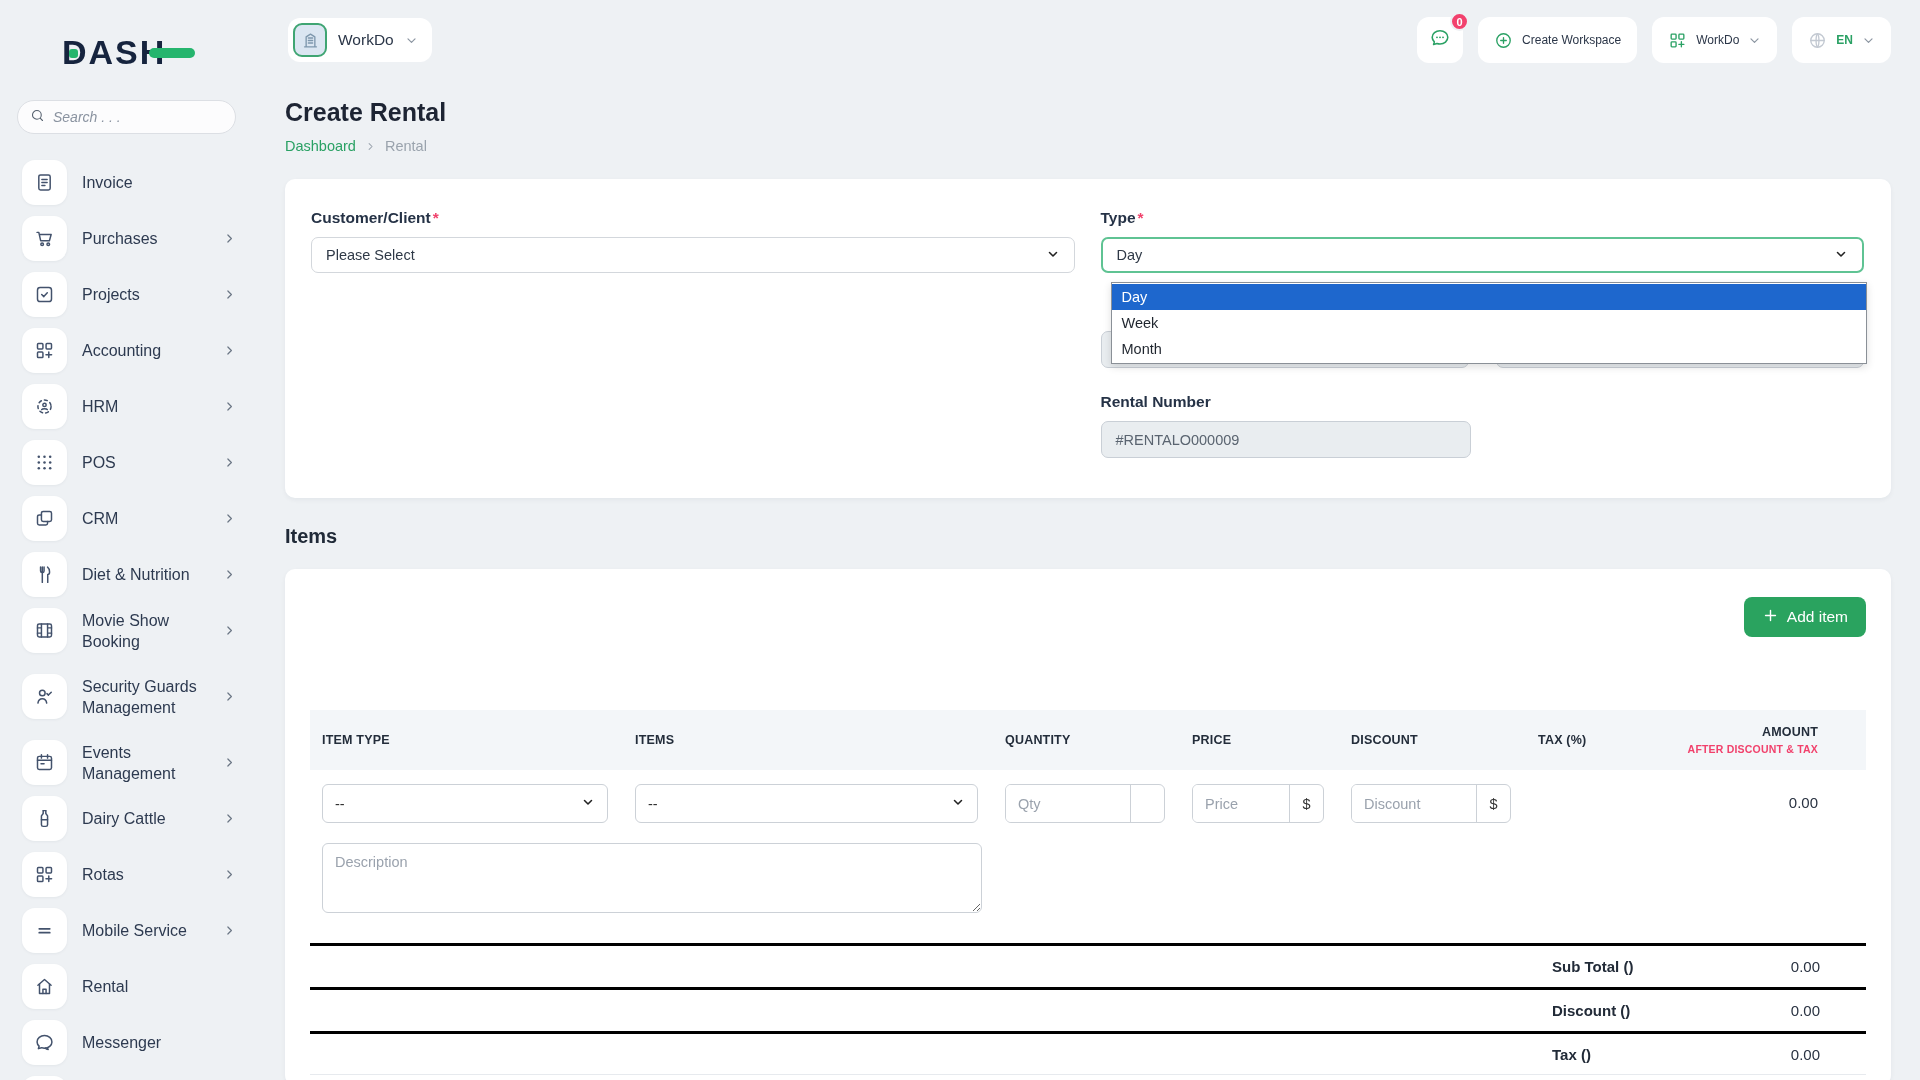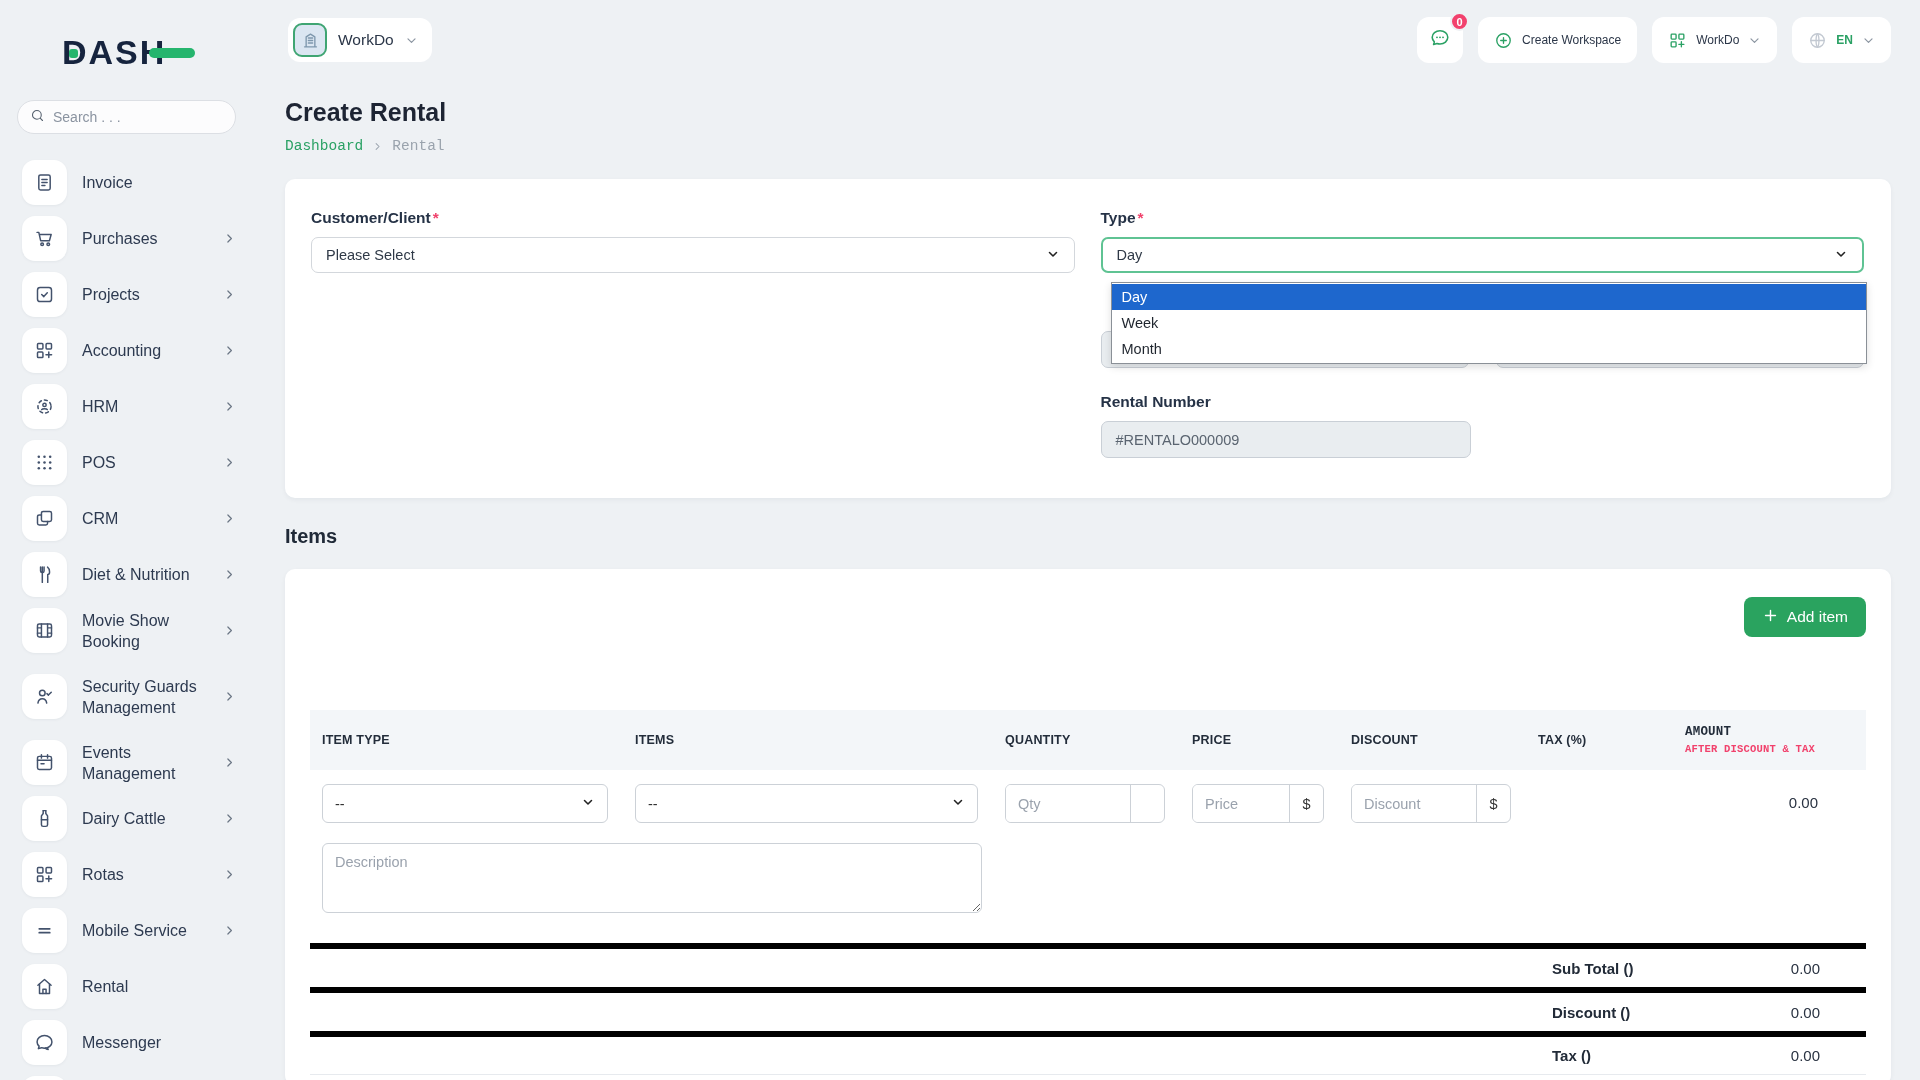--- a/index.html
+++ b/index.html
@@ -8,21 +8,21 @@
   .app { display:flex; width:1920px; height:1080px; overflow:hidden; }
 
   
   .sidebar { width:260px; flex-shrink:0; padding-top:24px; overflow:hidden; }
   .logo { position:relative; display:flex; align-items:center; margin:6px 0 26px 62px; height:44px; }
   .logo-text { font-weight:900; font-size:34px; letter-spacing:2px; color:#16243e; }
   .logo-bar { width:46px; height:10px; border-radius:5px; background:#25b56d; margin-left:-17px; margin-top:2px; }
   .logo-dot { position:absolute; left:7px; top:19px; width:9px; height:9px; border-radius:3px; background:#25b56d; }
   .search-wrap { margin:0 0 26px 17px; width:219px; height:34px; background:#fcfcfd; border:1px solid #dcdfe4; border-radius:17px; display:flex; align-items:center; padding:0 12px; gap:8px; }
   .search-wrap svg { width:15px; height:15px; color:#55606e; flex-shrink:0; }
-  .search-wrap input { border:none; outline:none; background:transparent; font-size:14px; color:#a21caf; width:100%; font-family:inherit; }
+  .search-wrap input { border:none; outline:none; background:transparent; font-size:14px; color:#a21caf; width:100%; font-family:inherit;font-style:italic; }
   .search-wrap input::placeholder { color:#8a93a0; }
   .nav { padding-left:22px; }
   .nav-item { display:flex; align-items:center; margin-bottom:11px; min-height:45px; cursor:pointer; }
   .nav-item.tall { min-height:65px; }
   .nav-tile { width:45px; height:45px; border-radius:13px; background:#fff; display:flex; align-items:center; justify-content:center; color:#43526c; box-shadow:0 1px 3px rgba(25,39,62,.05); flex-shrink:0; }
   .nav-tile svg { width:21px; height:21px; }
   .nav-label { margin-left:15px; font-size:16px; color:#2d3a50; width:132px; line-height:21px; }
   .nav-chevron { margin-left:auto; margin-right:24px; color:#6b7685; display:flex; }
   .nav-chevron svg { width:13px; height:13px; }
 
@@ -40,21 +40,21 @@
   .chat-tile svg { width:22px; height:22px; }
   .badge { position:absolute; top:-5px; right:-6px; min-width:19px; height:19px; border-radius:10px; background:#f2416d; color:#fff; font-size:11px; font-weight:700; display:flex; align-items:center; justify-content:center; padding:0 4px; border:2px solid #eef1f4; }
   .top-pill { background:#fff; border-radius:12px; height:46px; display:flex; align-items:center; gap:9px; padding:0 16px; font-size:12px; color:#2b3648; cursor:pointer; }
   .top-pill .ico-green { color:#2aa164; display:flex; }
   .top-pill .ico-gray { color:#c3c9d2; display:flex; }
   .top-pill .ico-green svg, .top-pill .ico-gray svg { width:19px; height:19px; }
   .lang-label { color:#2aa164; font-weight:600; }
 
   .content { padding:14px 29px 0 25px; overflow:hidden; }
   .page-title { font-size:25px; font-weight:700; color:#1d2433; margin-top:14px; }
-  .crumbs { display:flex; align-items:center; gap:9px; margin-top:11px; font-size:14.5px;font-family:Liberation Mono, monospace; }
+  .crumbs { display:flex; align-items:center; gap:9px; margin-top:11px; font-size:14.5px; }
   .crumb-home { color:#2aa164; cursor:pointer; }
   .crumb-sep { color:#9aa3ad; display:flex; }
   .crumb-sep svg { width:11px; height:11px; }
   .crumb-cur { color:#9aa3ad; }
 
   
   .card { background:#fff; border-radius:10px; box-shadow:0 2px 5px rgba(25,39,62,.05); }
   .card-form { margin-top:25px; padding:29px 27px 40px 26px; display:grid; grid-template-columns:1fr 1fr; column-gap:26px; }
   .f-label { font-size:15.5px; font-weight:700; color:#253246; line-height:19px; }
   .req { color:#f0426c; margin-left:2px; }
@@ -72,34 +72,34 @@
 
   
   .items-heading { margin-top:27px; font-size:20px; font-weight:700; color:#202a38; }
   .card-items { margin-top:21px; padding:28px 25px 0 25px; min-height:516px; }
   .additem-row { display:flex; justify-content:flex-end; }
   .btn-add { background:#2aa35f; color:#fff; border:none; border-radius:8px; height:40px; padding:0 18px; font-size:15.5px; font-family:inherit; display:flex; align-items:center; gap:8px; cursor:pointer; }
   .btn-add svg { width:17px; height:17px; }
   .grid-cols { display:grid; grid-template-columns:286px 343px 160px 132px 160px 120px 1fr; column-gap:27px; }
   .table-head { margin-top:73px; background:#f3f6f9; height:60px; align-items:center; padding:0 12px; }
   .th { font-size:12.5px; font-weight:700; color:#232d3b; letter-spacing:.2px; }
-  .th-amount { text-align:left; padding-right:36px;font-family:Liberation Mono, monospace; }
+  .th-amount { text-align:right; padding-right:36px; }
   .th-note { font-size:10.5px; font-weight:700; color:#f1416c; margin-top:4px; letter-spacing:.2px; }
   .table-row { padding:14px 12px 0 12px; align-items:start; }
   .row-sel { height:39px; border:1px solid #ccd1d7; border-radius:6px; display:flex; align-items:center; justify-content:space-between; padding:0 12px; font-size:14.5px; color:#333; cursor:pointer; background:#fff; }
   .row-sel svg { width:14px; height:14px; color:#222; }
   .igroup { display:flex; height:39px; border:1px solid #ccd1d7; border-radius:6px; overflow:hidden; background:#fff; }
   .igroup input { border:none; outline:none; flex:1; width:0; padding:0 12px; font-size:14.5px; color:#333; font-family:inherit; }
   .igroup input::placeholder { color:#9aa2ad; }
   .suffix { width:34px; border-left:1px solid #ccd1d7; display:flex; align-items:center; justify-content:center; font-size:14.5px; color:#333; flex-shrink:0; }
   .amount-cell { text-align:right; padding-right:36px; padding-top:10px; font-size:15px; color:#2a3342; }
   .desc-area { margin:20px 0 0 12px; width:660px; height:70px; border:1px solid #ccd1d7; border-radius:6px; padding:10px 12px; font-size:14.5px; color:#333; font-family:inherit; resize:both; }
   .desc-area::placeholder { color:#9aa2ad; }
   .totals { margin-top:26px; }
-  .t-row { display:flex; justify-content:flex-end; align-items:center; height:44px; border-top:6px solid #000000; }
+  .t-row { display:flex; justify-content:flex-end; align-items:center; height:44px; border-top:3px solid #000000; }
   .t-row:last-child { border-bottom:1px solid #e7eaee; }
   .t-label { width:190px; font-size:15px; font-weight:700; color:#222b38; }
   .t-value { width:124px; text-align:right; padding-right:46px; font-size:15px; color:#2a3342; }
 </style>
 </head>
 <body>
 
 <div class="app">
 
   <aside class="sidebar">

